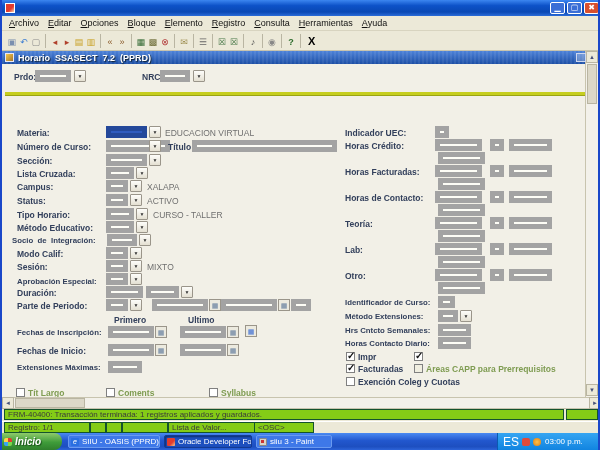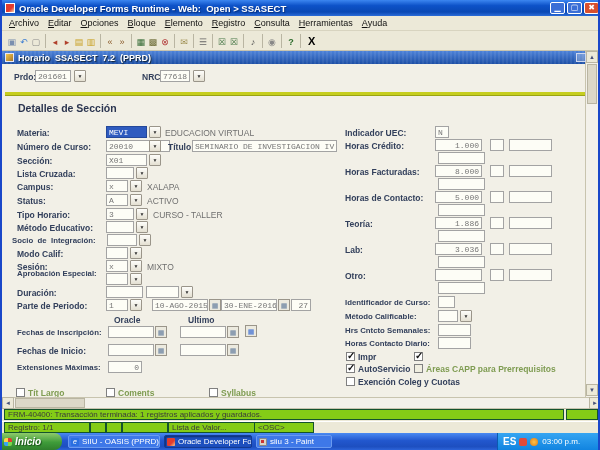--- a/index.html
+++ b/index.html
@@ -35,22 +35,22 @@
     background:repeating-linear-gradient(90deg,rgba(255,255,255,.07) 0 2px,transparent 2px 4px)}
   .formicon{width:9px;height:9px;margin:0 4px 0 3px;background:linear-gradient(135deg,#f3c84c,#a8762c);border:1px solid #e8e8f8;z-index:1}
   .mdititle{font-size:9px;font-weight:bold;white-space:pre;z-index:1;text-shadow:1px 1px 1px #123}
   .mdiresize{position:absolute;right:16px;top:2px;width:10px;height:9px;border:1px solid #cfd8ee;background:rgba(255,255,255,.25);z-index:2}
   
   .lbl{position:absolute;height:12px;line-height:12px;font-size:8.5px;font-weight:bold;color:#33405c;white-space:pre}
   .lbl.sm{font-size:7.8px}
   .lbl.xs{font-size:7.5px}
   .lbl.glbl{color:#7f9c52}
   .desc{position:absolute;height:12px;line-height:12px;font-size:8.5px;color:#6f6f6f;white-space:pre}
-  .fld{position:absolute;height:12px;background:#fdfdf6;border:1px solid #a3a3a3;
-       font-family:Liberation Mono, monospace;font-size:8px;line-height:9px;color:#767676;padding:1px 2px;white-space:pre;overflow:hidden}
+  .fld{position:absolute;height:12px;background:#fdfdf6;border:5px solid #a3a3a3;
+       font-family:Liberation Sans, sans-serif;font-size:8px;line-height:9px;color:#767676;padding:1px 2px;white-space:pre;overflow:hidden}
   .fld.num{text-align:right}
   .fld.sel{background:#2f5bbf;color:#fff;border-color:#24489a}
   .dd{position:absolute;width:12px;height:12px;background:linear-gradient(#fdfdfa,#e4e0d2);
       border:1px solid #9a958a;border-radius:1px;font-size:5px;line-height:11px;text-align:center;color:#333}
   .dd::after{content:"▼"}
   .calb{position:absolute;width:12px;height:12px;background:#eceadf;border:1px solid #9a958a;
       font-size:7px;line-height:11px;text-align:center;color:#67809f}
   .calb::after{content:"▦"}
   .cb{position:absolute;width:9px;height:9px;background:#fff;border:1px solid #808080}
   .cb.checked::after{content:"✓";position:absolute;top:-3px;left:0;font-size:10px;font-weight:bold;color:#111}
@@ -80,34 +80,33 @@
       color:#fff;font-size:8px;line-height:11px;padding:0 3px 0 2px;display:flex;align-items:center;gap:3px;white-space:pre;overflow:hidden}
   .taskb.active{background:#1d4fbe;border-color:#143a92;box-shadow:inset 1px 1px 2px #0d2f72}
   .ticon{width:8px;height:8px;flex:none;border-radius:1px}
   .ticon.ie{background:#2a6fe0;color:#fff;font-size:7px;line-height:8px;text-align:center;font-style:italic}
   .ticon.ie::after{content:"e"}
   .ticon.oracle{background:linear-gradient(135deg,#e23c2e 60%,#f5cf90)}
   .ticon.paint{background:#d8d4c8;border:1px solid #888;position:relative}
   .ticon.paint::after{content:"";position:absolute;left:1px;top:1px;width:3px;height:3px;background:#c33}
   .tray{position:absolute;right:0;top:0;width:107px;height:17px;border-left:1px solid #0a5bb0;
       background:linear-gradient(180deg,#35a5f2,#1184e0);display:flex;align-items:center;gap:3px;padding-left:5px;color:#fff}
-  .lang{font-size:10px;font-weight:bold}
+  .lang{font-size:12px;font-weight:normal}
   .trayicon{width:8px;height:8px;border-radius:2px}
   .trayicon.red{background:#e04a3a}
   .trayicon.orange{background:radial-gradient(circle,#ffc24a,#e07b10);border-radius:50%}
   .time{font-size:8px;margin-left:1px;white-space:pre}
 </style>
 </head>
 <body>
 
 <div id="app">
 
   <div class="titlebar">
     <span class="appicon"></span>
-    <span class="wtitle">Oracle Developer Forms Runtime - Web:  Open &gt; SSASECT</span>
     <span class="wbtns">
       <span class="wbtn min"></span>
       <span class="wbtn max"></span>
       <span class="wbtn close"></span>
     </span>
   </div>
 
   <div class="menubar">
     <span class="mitem">Archivo</span>
     <span class="mitem">Editar</span>
@@ -160,21 +159,20 @@
   </div>
 
   <div class="lbl" style="left:12px;top:71px">Prdo:</div>
   <div class="fld" style="left:33px;top:70px;width:36px">201601</div>
   <div class="dd" style="left:72px;top:70px"></div>
   <div class="lbl" style="left:140px;top:71px">NRC:</div>
   <div class="fld" style="left:158px;top:70px;width:30px">77618</div>
   <div class="dd" style="left:191px;top:70px"></div>
 
   <div class="sep-green"></div>
-  <div class="sectitle">Detalles de Sección</div>
 
   <div class="lbl" style="left:15px;top:127px">Materia:</div>
   <div class="fld sel" style="left:104px;top:126px;width:41px">MEVI</div>
   <div class="dd" style="left:147px;top:126px"></div>
   <div class="desc" style="left:163px;top:127px">EDUCACION VIRTUAL</div>
 
   <div class="lbl" style="left:15px;top:141px">Número de Curso:</div>
   <div class="fld" style="left:104px;top:140px;width:64px">20010</div>
   <div class="dd" style="left:147px;top:140px"></div>
   <div class="lbl" style="left:166px;top:141px">Título:</div>
@@ -213,39 +211,39 @@
 
   <div class="lbl" style="left:15px;top:248px">Modo Calif:</div>
   <div class="fld" style="left:104px;top:247px;width:22px"></div>
   <div class="dd" style="left:128px;top:247px"></div>
 
   <div class="lbl" style="left:15px;top:261px">Sesión:</div>
   <div class="fld" style="left:104px;top:260px;width:22px">x</div>
   <div class="dd" style="left:128px;top:260px"></div>
   <div class="desc" style="left:145px;top:261px">MIXTO</div>
 
-  <div class="lbl sm" style="left:15px;top:268px">Aprobación Especial:</div>
+  <div class="lbl sm" style="left:15px;top:276px">Aprobación Especial:</div>
   <div class="fld" style="left:104px;top:273px;width:22px"></div>
   <div class="dd" style="left:128px;top:273px"></div>
 
   <div class="lbl" style="left:15px;top:287px">Duración:</div>
   <div class="fld" style="left:104px;top:286px;width:37px"></div>
   <div class="fld" style="left:144px;top:286px;width:33px"></div>
   <div class="dd" style="left:179px;top:286px"></div>
 
   <div class="lbl" style="left:15px;top:300px">Parte de Periodo:</div>
   <div class="fld" style="left:104px;top:299px;width:22px">1</div>
   <div class="dd" style="left:128px;top:299px"></div>
   <div class="fld" style="left:150px;top:299px;width:56px">10-AGO-2015</div>
   <div class="calb" style="left:207px;top:299px"></div>
   <div class="fld" style="left:219px;top:299px;width:56px">30-ENE-2016</div>
   <div class="calb" style="left:276px;top:299px"></div>
   <div class="fld num" style="left:289px;top:299px;width:20px">27</div>
 
-  <div class="lbl" style="left:112px;top:314px">Oracle</div>
+  <div class="lbl" style="left:112px;top:314px">Primero</div>
   <div class="lbl" style="left:186px;top:314px">Ultimo</div>
 
   <div class="lbl sm" style="left:15px;top:327px">Fechas de Inscripción:</div>
   <div class="fld" style="left:106px;top:326px;width:46px"></div>
   <div class="calb" style="left:153px;top:326px"></div>
   <div class="fld" style="left:178px;top:326px;width:46px"></div>
   <div class="calb" style="left:225px;top:326px"></div>
   <div class="calb" style="left:243px;top:325px;color:#3f6fd2"></div>
 
   <div class="lbl" style="left:15px;top:345px">Fechas de Inicio:</div>
@@ -299,36 +297,36 @@
 
   <div class="lbl" style="left:343px;top:270px">Otro:</div>
   <div class="fld" style="left:433px;top:269px;width:47px"></div>
   <div class="fld" style="left:488px;top:269px;width:14px"></div>
   <div class="fld" style="left:507px;top:269px;width:43px"></div>
   <div class="fld" style="left:436px;top:282px;width:47px"></div>
 
   <div class="lbl sm" style="left:343px;top:297px">Identificador de Curso:</div>
   <div class="fld" style="left:436px;top:296px;width:17px"></div>
 
-  <div class="lbl sm" style="left:343px;top:311px">Método Calificable:</div>
+  <div class="lbl sm" style="left:343px;top:311px">Método Extensiones:</div>
   <div class="fld" style="left:436px;top:310px;width:20px"></div>
   <div class="dd" style="left:458px;top:310px"></div>
 
   <div class="lbl sm" style="left:343px;top:325px">Hrs Cntcto Semanales:</div>
   <div class="fld" style="left:436px;top:324px;width:33px"></div>
 
   <div class="lbl sm" style="left:343px;top:338px">Horas Contacto Diario:</div>
   <div class="fld" style="left:436px;top:337px;width:33px"></div>
 
   <div class="cb checked" style="left:344px;top:352px"></div>
   <div class="lbl" style="left:356px;top:351px">Impr</div>
   <div class="cb checked" style="left:412px;top:352px"></div>
 
   <div class="cb checked" style="left:344px;top:364px"></div>
-  <div class="lbl" style="left:356px;top:363px">AutoServicio</div>
+  <div class="lbl" style="left:356px;top:363px">Facturadas</div>
   <div class="cb" style="left:412px;top:364px;background:#f0eee0"></div>
   <div class="lbl glbl" style="left:424px;top:363px">Áreas CAPP para Prerrequisitos</div>
 
   <div class="cb" style="left:344px;top:377px"></div>
   <div class="lbl" style="left:356px;top:376px">Exención Coleg y Cuotas</div>
 
   <div class="vscroll">
     <span class="sbtn up" style="left:0;top:0"></span>
     <span class="thumb" style="left:1px;top:13px;width:10px;height:40px"></span>
     <span class="sbtn down" style="left:0;top:333px"></span>

